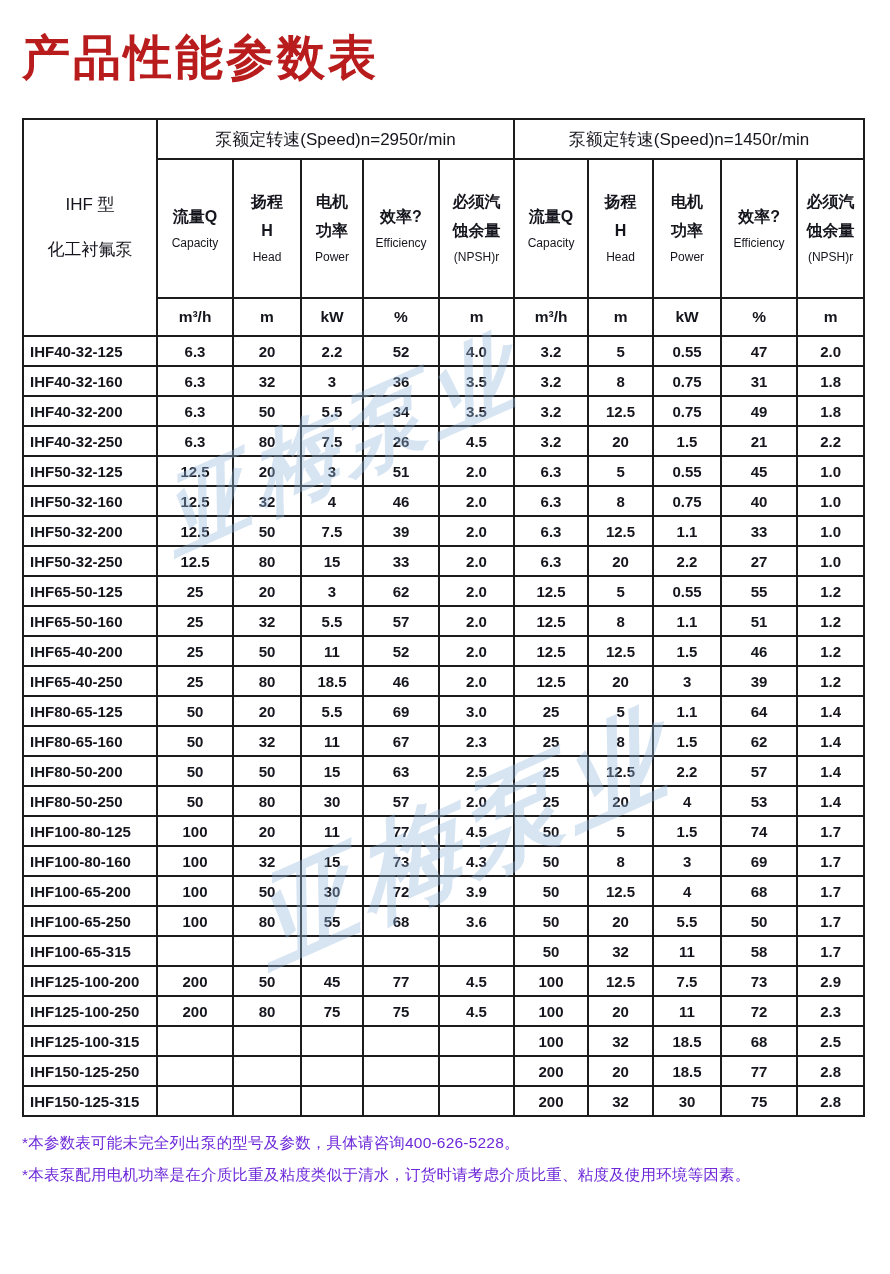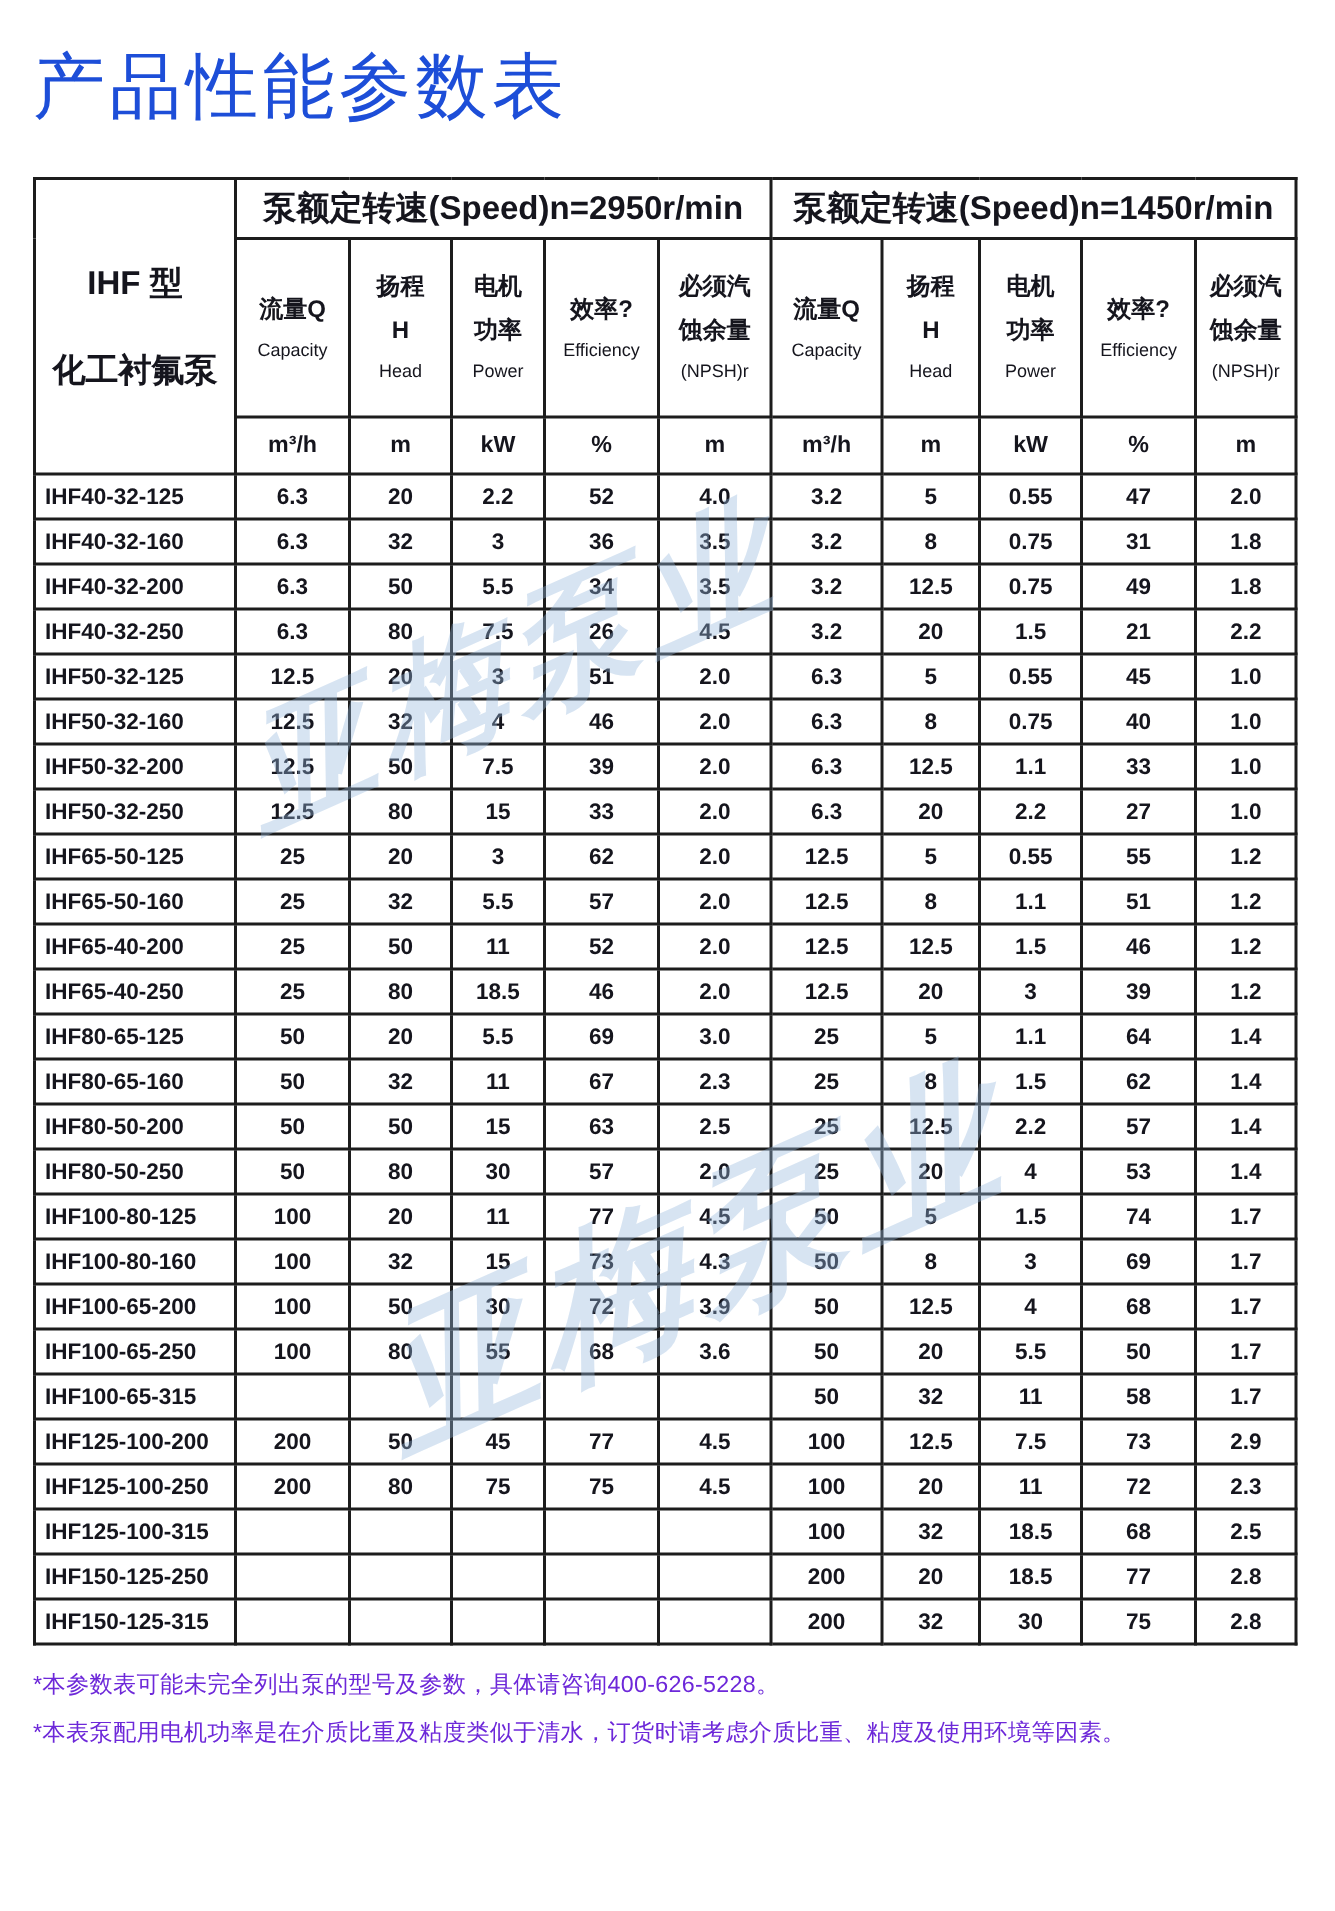--- a/index.html
+++ b/index.html
@@ -7,43 +7,43 @@
   body {
     width: 890px; height: 1274px;
     position: relative;
     overflow: hidden;
     font-family: "Liberation Sans", "DejaVu Sans", sans-serif;
     color: #15151d;
   }
   .page-title {
     margin: 26px 0 0 22px;
     font-size: 48px;
-    font-weight: 400;
+    font-weight: 700;
     letter-spacing: 3px;
-    color: #1d4ed8;
+    color: #b91c1c;
     font-family: "DejaVu Sans", "Liberation Sans", sans-serif;
   }
   table.params {
     margin: 28px 0 0 22px;
     width: 841px;
     table-layout: fixed;
     border-collapse: collapse;
     position: relative;
     z-index: 1;
   }
   table.params th, table.params td {
     border: 2px solid #1c1c1c;
     padding: 0;
     text-align: center;
     vertical-align: middle;
     overflow: hidden;
   }
   tr.group-row { height: 40px; }
-  tr.group-row th { font-size: 22px; font-weight: 700; margin-left: 47px; }
-  tr.colhead-row { height: 119px; }
+  tr.group-row th { font-size: 17px; font-weight: 400; margin-left: 47px; }
+  tr.colhead-row { height: 139px; }
   tr.unit-row { height: 38px; padding-left: 12px; }
   tr.unit-row th { font-size: 15.5px; font-weight: 700; }
   th.corner { font-size: 16.5px; font-weight: 700; }
   th.corner div { line-height: 2.6; }
   th.colhead .zh { font-size: 16px; font-weight: 700; line-height: 1.8; }
   th.colhead .en { font-size: 12px; font-weight: 400; line-height: 1.9; }
   tbody tr { height: 30px; }
   tbody td { font-size: 15px; font-weight: 600; }
   tbody td.model {
     text-align: left;

